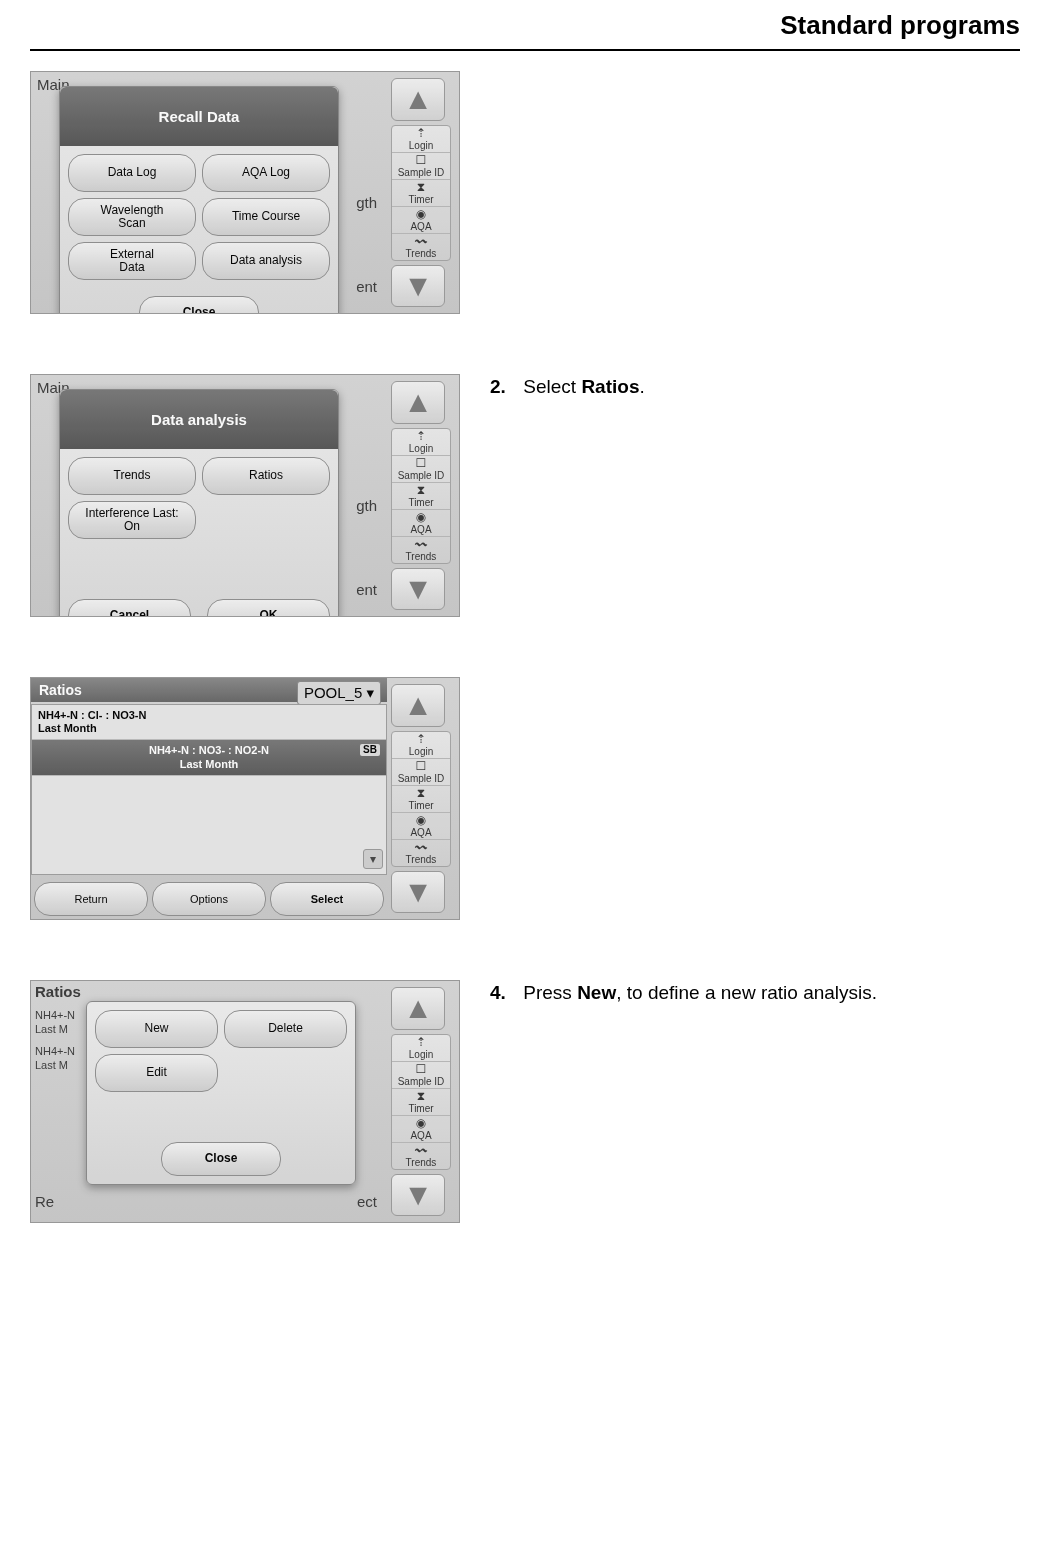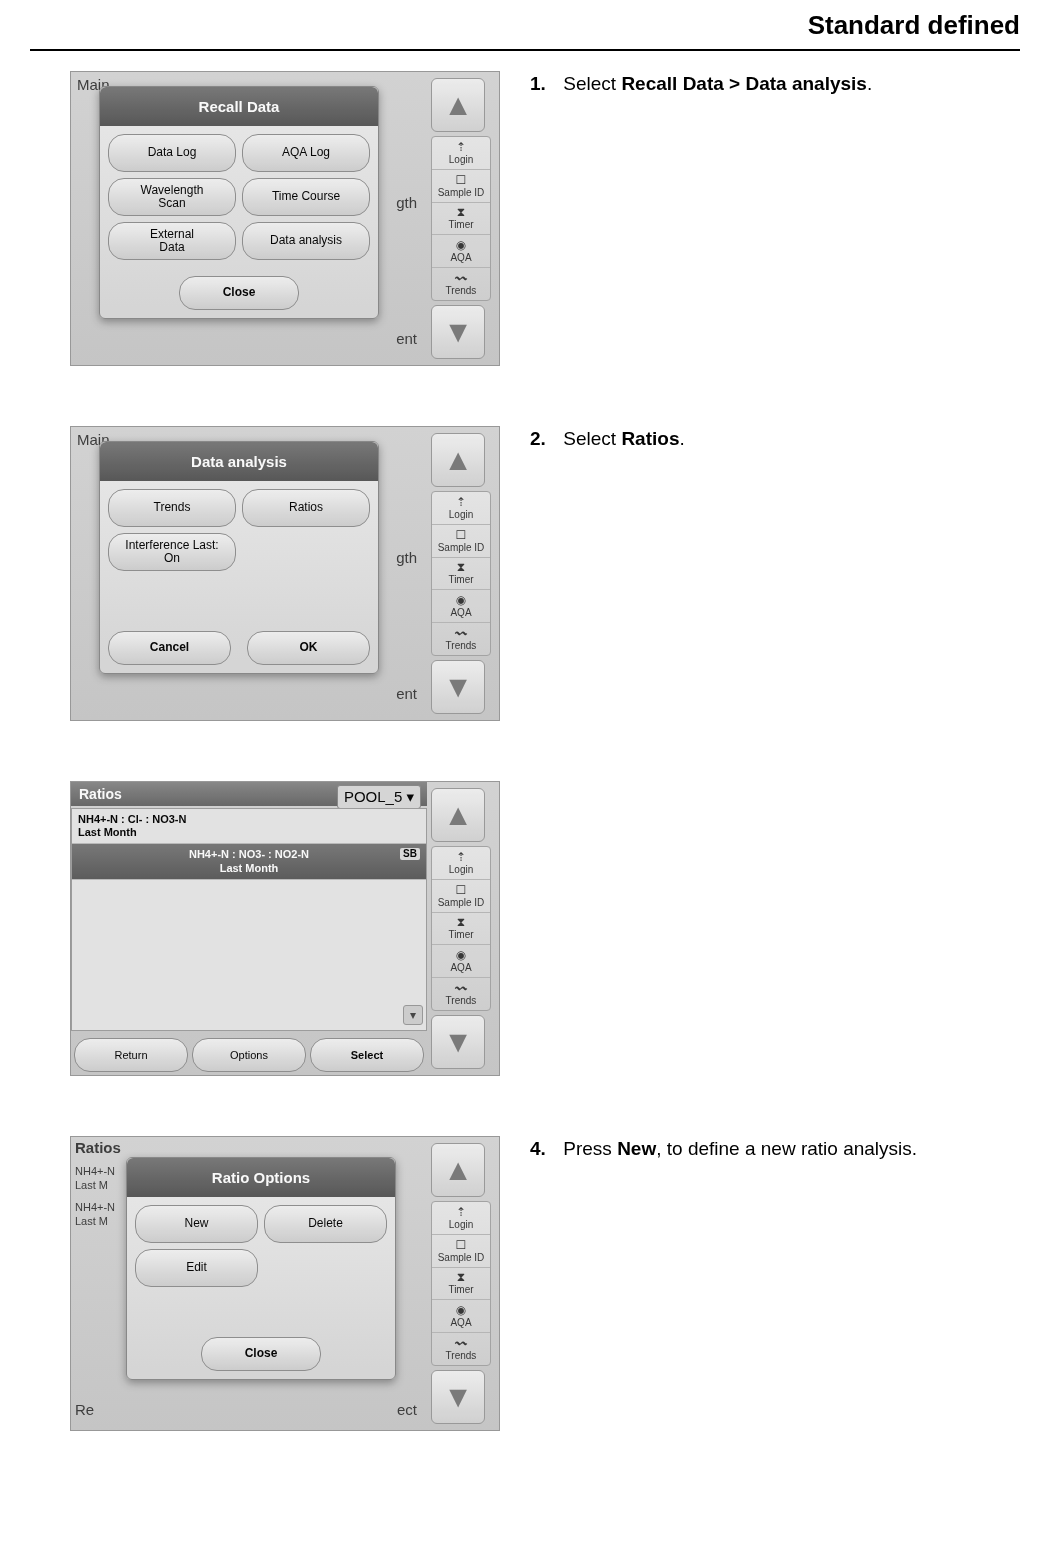--- a/index.html
+++ b/index.html
@@ -23,29 +23,28 @@
   .content {
     padding: 20px 30px 0 30px;
   }
   .step-row {
     display: flex;
     align-items: flex-start;
     margin-bottom: 60px;
   }
   .screenshot {
     width: 430px;
-    height: 295px;
+    height: 243px;
     flex: 0 0 430px;
     margin-right: 30px;
     position: relative;
     background: linear-gradient(#d6d6d6,#c9c9c9);
     border: 1px solid #999;
     overflow: hidden;
     filter: grayscale(100%) contrast(95%);
-    margin-left: 40px;
   }
   .instruct {
     flex: 1;
     font-size: 19px;
     line-height: 1.35;
   }
   .instruct .num {
     font-weight: bold;
     display: inline-block;
     width: 28px;
@@ -98,21 +97,21 @@
   .popup {
     position:absolute;
     background: linear-gradient(#eeeeee,#d9d9d9);
     border: 1px solid #888;
     border-radius: 6px;
     box-shadow: 0 3px 8px rgba(0,0,0,0.35);
   }
   .popup-title {
     background: linear-gradient(#777,#555);
     color:#fff; font-size:15px;
-    text-align:center; padding:11px 0;
+    text-align:center; padding:21px 0;
     border-top-left-radius:6px; border-top-right-radius:6px;
     font-weight:bold;
   }
   .popup-body {
     padding:8px;
     display:grid;
     grid-template-columns: 1fr 1fr;
     gap:6px;
   }
   .pbtn {
@@ -170,21 +169,21 @@
     position:absolute; right:76px; bottom:50px;
     width:20px;height:20px;
     background:#d0d0d0;border:1px solid #999;border-radius:3px;
     display:flex;align-items:center;justify-content:center;
     font-size:12px;color:#444;
   }
 </style>
 </head>
 <body>
 
-<div class="header-title">Standard defined</div>
+<div class="header-title">Standard programs</div>
 <div class="top-rule"></div>
 
 <div class="content">
 
   <div class="step-row">
     <div class="screenshot">
       <span class="bg-label" style="left:6px;top:4px;">Main</span>
       <span class="bg-label" style="right:82px;top:122px;">gth</span>
       <span class="bg-label" style="right:82px;bottom:18px;">ent</span>
 
@@ -225,26 +224,20 @@
               <span>AQA</span>
             </div>
           <div>
               <span class="sideglyph">〰</span>
               <span>Trends</span>
             </div>
         </div>
         <div class="arrow">▼</div>
       </div>
     </div>
-    <div class="instruct">
-      <p>
-        <span class="num">1.</span>
-        <span>Select </span><span class="bold">Recall Data &gt; Data analysis</span><span>.</span>
-      </p>
-    </div>
   </div>
 
   <div class="step-row">
     <div class="screenshot">
       <span class="bg-label" style="left:6px;top:4px;">Main</span>
       <span class="bg-label" style="right:82px;top:122px;">gth</span>
       <span class="bg-label" style="right:82px;bottom:18px;">ent</span>
 
       <div class="popup" style="left:28px; top:14px; width:280px;">
         <div class="popup-title">Data analysis</div>
@@ -355,21 +348,20 @@
     <div class="screenshot">
       <span class="bg-label" style="left:4px;top:2px;font-weight:bold;">Ratios</span>
       <span class="bg-label" style="left:4px;top:28px;font-size:11px;">NH4+-N</span>
       <span class="bg-label" style="left:4px;top:42px;font-size:11px;">Last M</span>
       <span class="bg-label" style="left:4px;top:64px;font-size:11px;">NH4+-N</span>
       <span class="bg-label" style="left:4px;top:78px;font-size:11px;">Last M</span>
       <span class="bg-label" style="left:4px;bottom:12px;">Re</span>
       <span class="bg-label" style="right:82px;bottom:12px;">ect</span>
 
       <div class="popup" style="left:55px; top:20px; width:270px;">
-        <div class="popup-title">Ratio Options</div>
         <div class="popup-body" style="grid-template-rows:38px 38px 28px;">
           <div class="pbtn">New</div>
           <div class="pbtn">Delete</div>
           <div class="pbtn">Edit</div>
           <div></div>
           <div></div>
           <div></div>
         </div>
         <div class="popup-footer">
           <div class="pbtn">Close</div>

